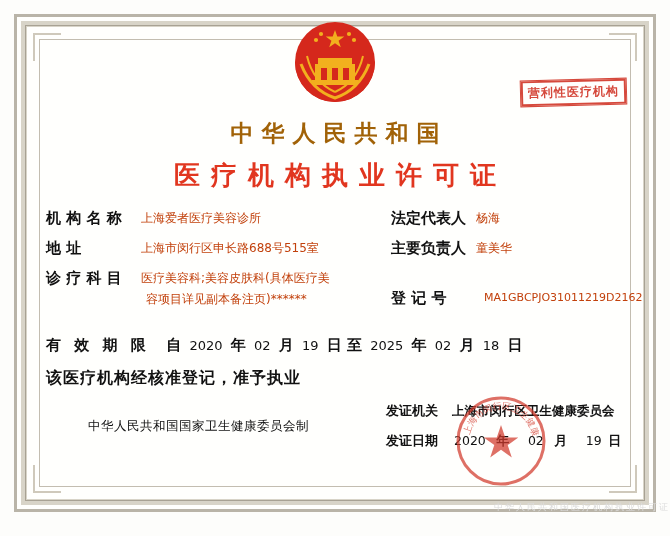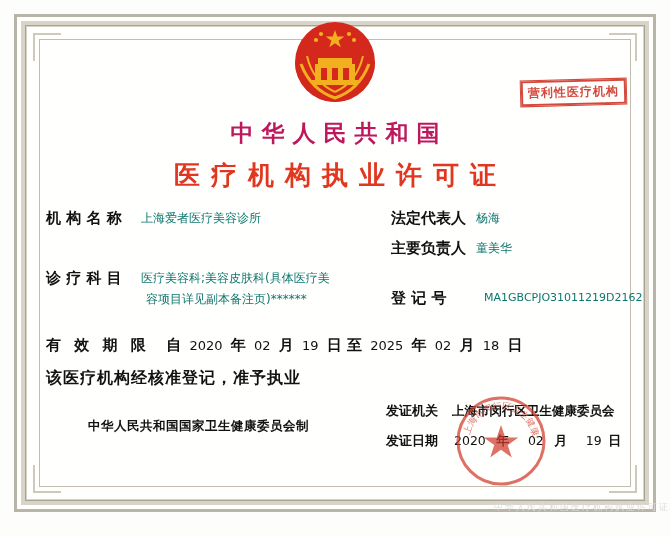--- a/index.html
+++ b/index.html
@@ -99,21 +99,21 @@
 
   .nation-title {
     position: absolute;
     top: 118px;
     left: 0;
     width: 100%;
     text-align: center;
     font-size: 23px;
     font-weight: bold;
     letter-spacing: 8px;
-    color: #be185d;
+    color: #a16207;
     font-family: "DejaVu Sans", sans-serif;
     text-indent: 8px;
   }
   .main-title {
     position: absolute;
     top: 158px;
     left: 0;
     width: 100%;
     text-align: center;
     font-size: 26px;
@@ -142,21 +142,21 @@
   .lbl {
     font-size: 15px;
     font-weight: bold;
     white-space: nowrap;
     line-height: 20px;
   }
   .lbl.sp { letter-spacing: 4px; }
   .val {
     font-size: 12px;
     line-height: 20px;
-    color: #0f766e;
+    color: #c2410c;
     font-weight: normal;
   }
   .val.small { font-size: 11px; }
 
   
   .r-name   { left: 0;  top: 8px;  width: 300px; }
   .r-addr   { left: 0;  top: 38px; width: 300px; }
   .r-scope  { left: 0;  top: 68px; width: 320px; }
   .scope-second {
     position: absolute;
@@ -197,21 +197,21 @@
     font-size: 16px;
     font-weight: bold;
     letter-spacing: 1px;
   }
 
   .issuer-line {
     position: absolute;
     left: 42px;
     top: 218px;
     font-size: 12.5px;
-    font-weight: bold;
+    font-weight: normal;
     letter-spacing: 0.5px;
   }
 
   .issue-block {
     position: absolute;
     left: 340px;
     top: 202px;
     width: 250px;
   }
   .issue-row {
@@ -302,20 +302,24 @@
   <div class="nation-title">中华人民共和国</div>
   <div class="main-title">医疗机构执业许可证</div>
 
   <div class="body-area">
 
     <div class="row r-name">
       <span class="lbl lbl-w-name">机 构 名 称</span>
       <span class="val">上海爱者医疗美容诊所</span>
     </div>
 
+    <div class="row r-addr">
+      <span class="lbl lbl-w-name">地         址</span>
+      <span class="val">上海市闵行区申长路688号515室</span>
+    </div>
 
     <div class="row r-scope">
       <span class="lbl lbl-w-name">诊 疗 科 目</span>
       <span class="val">医疗美容科;美容皮肤科(具体医疗美</span>
     </div>
     <div class="scope-second val">容项目详见副本备注页)******</div>
 
     <div class="row r-legal">
       <span class="lbl lbl-w-right">法定代表人</span>
       <span class="val">杨海</span>

